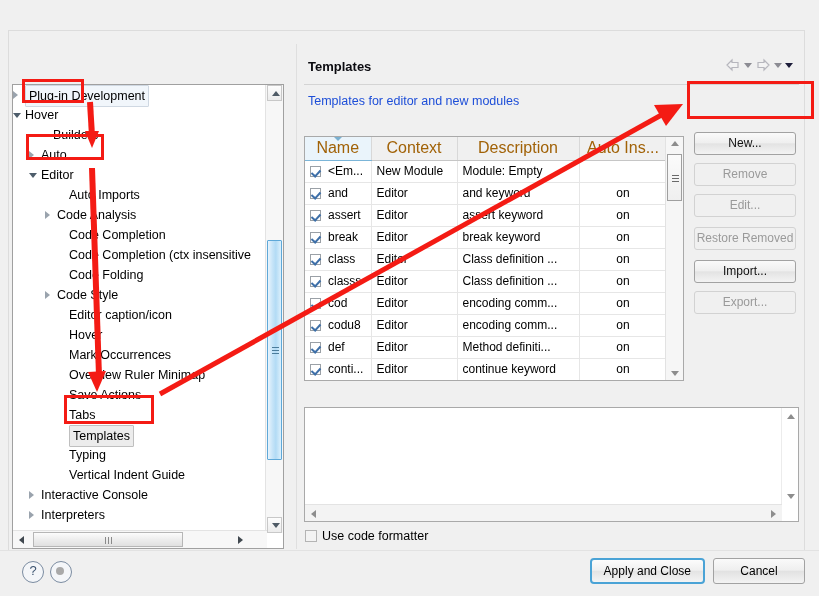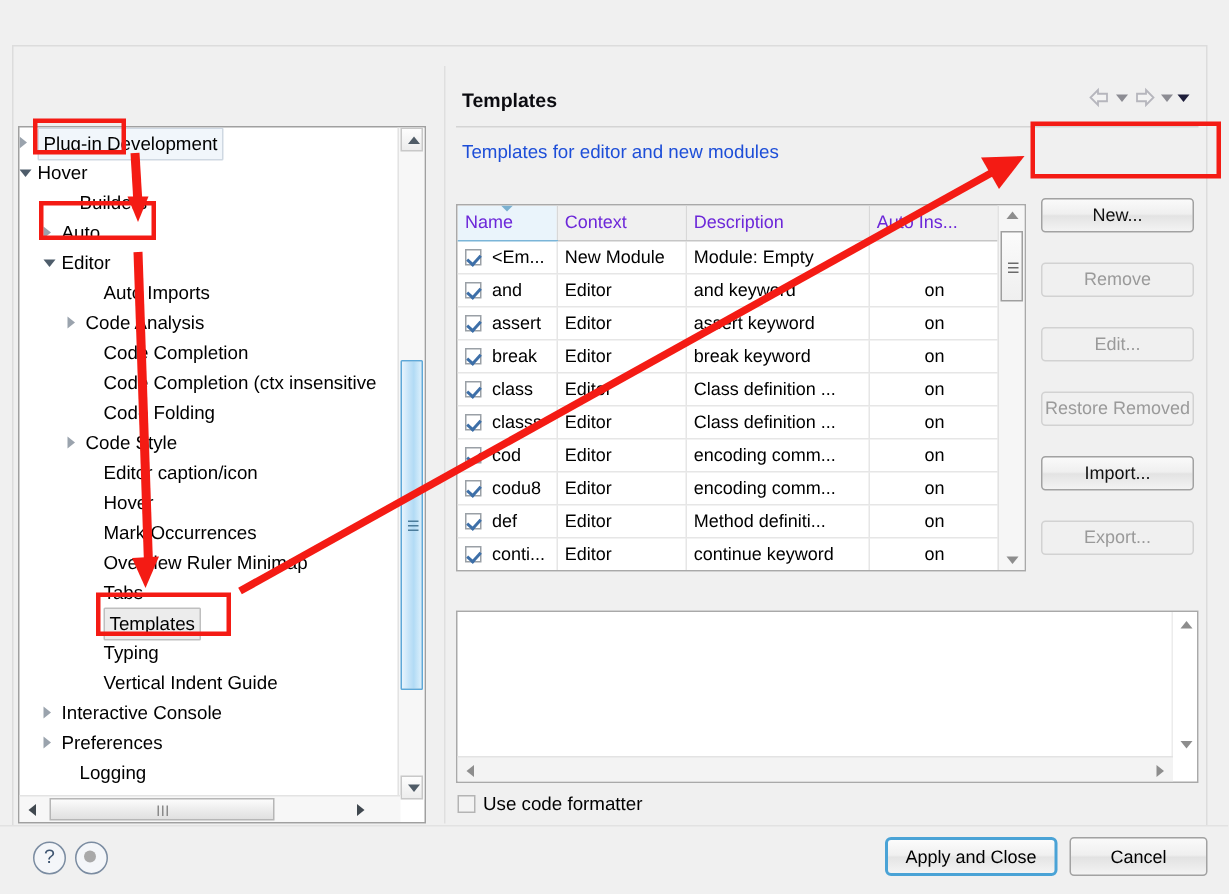--- a/index.html
+++ b/index.html
@@ -144,23 +144,23 @@
   .caret.dark{border-top-color:#1d1d3a;}
   .desc{position:absolute;left:12px;top:50px;font-size:12.5px;color:#1d4ed8;}
 
   
   .table-wrap{
     position:absolute;left:8px;top:92px;width:380px;height:245px;
     border:1px solid #a9a9a9;background:#fff;box-sizing:border-box;overflow:hidden;
   }
   table.tmpl{border-collapse:collapse;width:362px;table-layout:fixed;}
   table.tmpl th{
-    height:23px;font-size:12px;font-weight:normal;text-align:left;padding:0 5px;
+    height:23px;font-size:16px;font-weight:normal;text-align:center;padding:0 5px;
     background:#f0f0f0;border-right:1px solid #d8d8d8;border-bottom:1px solid #c6c6c6;
-    color:#6d28d9;box-sizing:border-box;position:relative;
+    color:#a16207;box-sizing:border-box;position:relative;
   }
   table.tmpl th.sorted{background:#eaf4fb;border-bottom:1px solid #7bb5d8;}
   table.tmpl th .sortmark{
     position:absolute;left:50%;top:0px;width:0;height:0;margin-left:-4px;
     border-left:4px solid transparent;border-right:4px solid transparent;border-top:4px solid #7ab0d0;
   }
   table.tmpl td{
     height:22px;font-size:12px;padding:0 5px;border-right:1px solid #e6e6e6;border-bottom:1px solid #e6e6e6;
     white-space:nowrap;overflow:hidden;box-sizing:border-box;
   }
@@ -179,21 +179,21 @@
   .tbl-thumb{
     position:absolute;left:1px;top:17px;width:15px;height:47px;
     background:linear-gradient(to bottom,#fbfbfb,#efefef);
     border:1px solid #9f9f9f;box-sizing:border-box;
   }
   .tgrip{position:absolute;left:4px;top:20px;width:7px;height:1px;background:#6a6a6a;box-shadow:0 3px #6a6a6a,0 6px #6a6a6a;}
 
   
   .sidebtns{position:absolute;left:398px;top:88px;width:102px;}
   .btn{
-    display:block;width:100%;height:23px;margin-bottom:20px;font-size:12px;
+    display:block;width:100%;height:23px;margin-bottom:8px;font-size:12px;
     border:1px solid #a2a2a2;border-radius:3px;box-sizing:border-box;
     background:linear-gradient(to bottom,#fafafa,#efefef 46%,#e3e3e3 52%,#f3f3f3);
     color:#111;text-align:center;line-height:21px;
   }
   .btn.dis{color:#9a9a9a;background:#f0f0f0;border-color:#d2d2d2;}
   .btn.gap{margin-top:10px;}
 
   
   .prev-label{position:absolute;left:9px;top:348px;font-size:13px;margin-top:19px;}
   .prev-box{
@@ -300,38 +300,41 @@
           <div class="trow">
             <span class="tw" style="left: 56px;"><span>Hover</span></span>
           </div>
           <div class="trow">
             <span class="tw" style="left: 56px;"><span>Mark Occurrences</span></span>
           </div>
           <div class="trow">
             <span class="tw" style="left: 56px;"><span>Overview Ruler Minimap</span></span>
           </div>
           <div class="trow">
+            <span class="tw" style="left: 56px;"><span>Save Actions</span></span>
+          </div>
+          <div class="trow">
             <span class="tw" style="left: 56px;"><span>Tabs</span></span>
           </div>
           <div class="trow">
             <span class="tw" style="left: 56px;"><span class="sel-grey">Templates</span></span>
           </div>
           <div class="trow">
             <span class="tw" style="left: 56px;"><span>Typing</span></span>
           </div>
           <div class="trow">
             <span class="tw" style="left: 56px;"><span>Vertical Indent Guide</span></span>
           </div>
           <div class="trow">
             <span class="arrow" style="left: 16px;"></span>
             <span class="tw" style="left: 28px;"><span>Interactive Console</span></span>
           </div>
           <div class="trow">
             <span class="arrow" style="left: 16px;"></span>
-            <span class="tw" style="left: 28px;"><span>Preferences</span></span>
+            <span class="tw" style="left: 28px;"><span>Interpreters</span></span>
           </div>
           <div class="trow">
             <span class="tw" style="left: 40px;"><span>Logging</span></span>
           </div>
         </div>
 
       <div class="vsb">
         <div class="vsb-up">
             <span class="vtri up"></span>
           </div>

